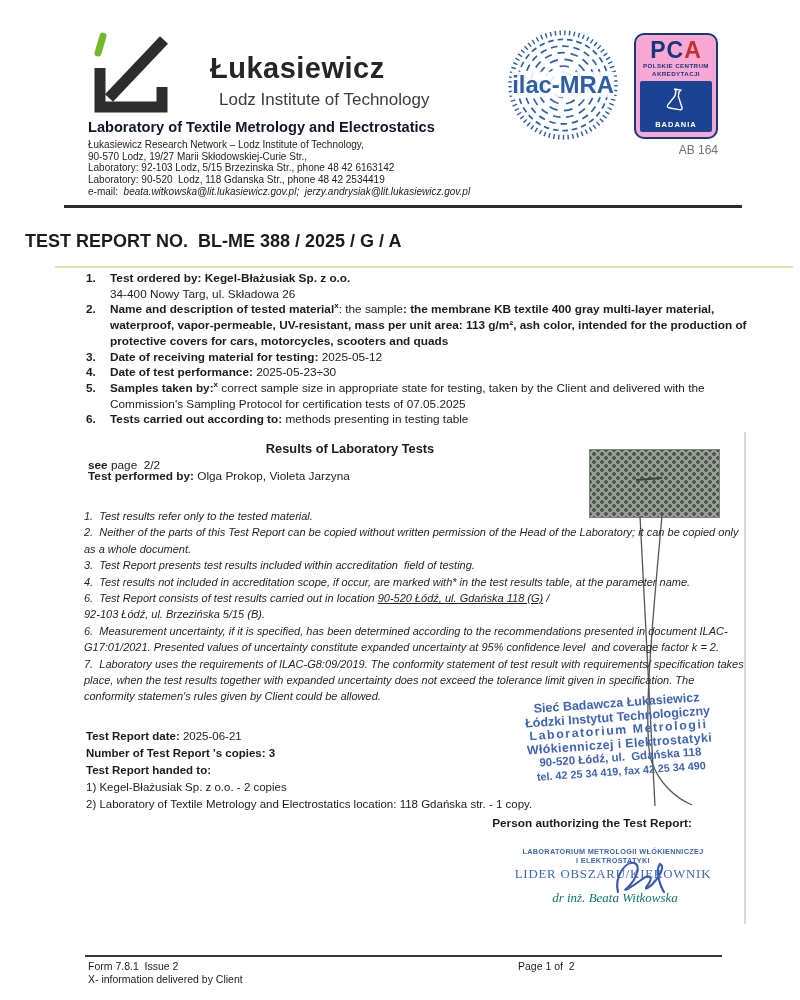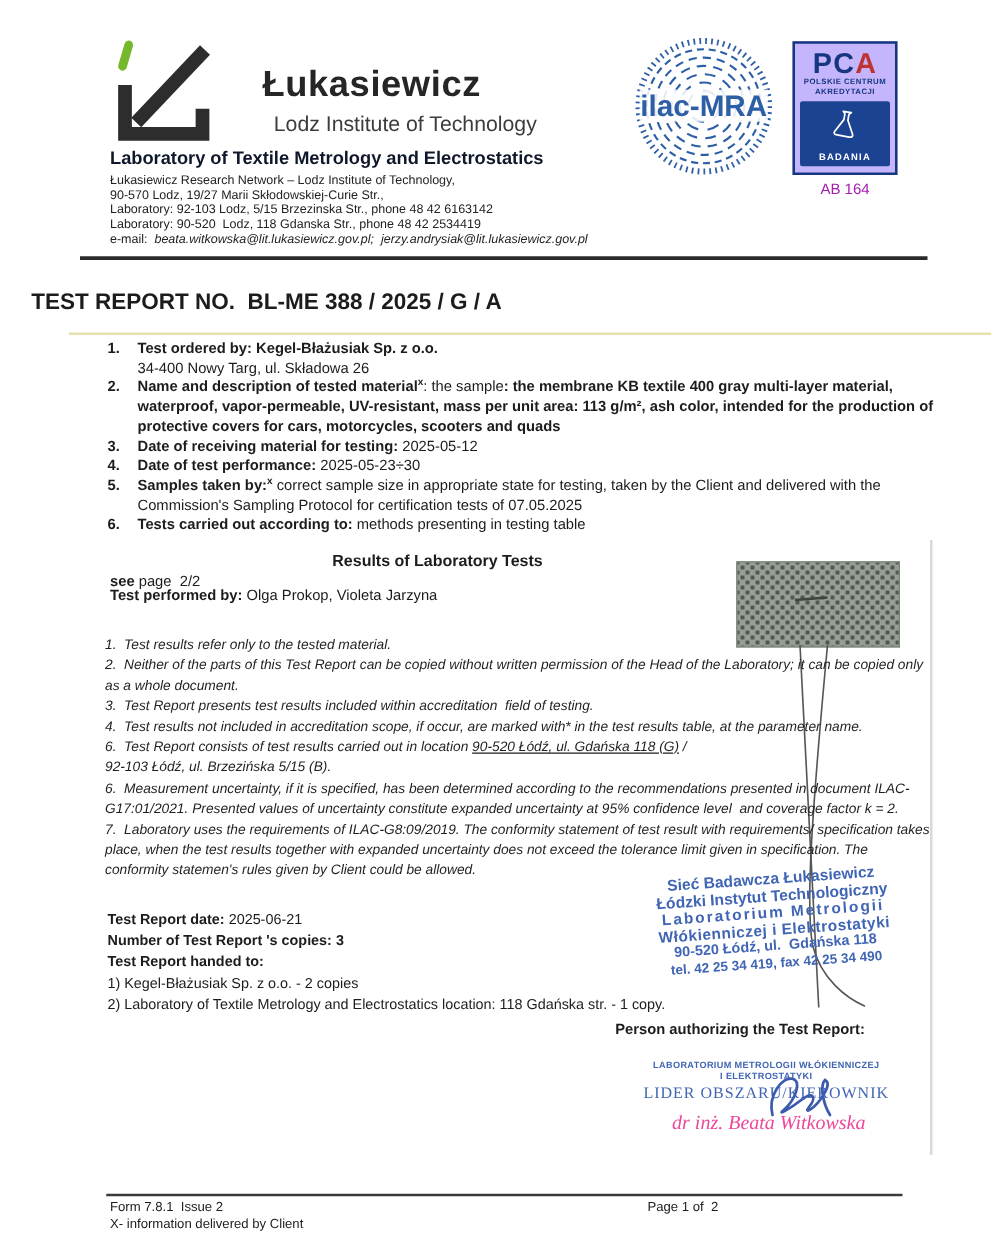--- a/index.html
+++ b/index.html
@@ -16,27 +16,27 @@
   #lab-name{left:88px;top:119px;font-size:14.6px;font-weight:700;color:#0f172a;}
   #addr{left:88px;top:139px;font-size:10px;line-height:11.6px;color:#222;}
   #addr div{white-space:pre;}
   #email-line{left:88px;top:186px;font-size:10px;color:#222;}
   #email-line .em{font-style:italic;}
   #header-rule{left:64px;top:205px;width:678px;height:3px;background:#2b2b2b;}
 
   
   #ilac{left:506px;top:28px;}
   #pca{left:634px;top:33px;width:84px;text-align:center;}
-  #pca-box{border:2.5px solid #16377e;border-radius:0;padding:3px 4px 5px 4px;background:#c4b5fd;}
+  #pca-box{border:2.5px solid #16377e;border-radius:10px;padding:3px 4px 5px 4px;background:#f9a8d4;}
   #pca-title{font-size:23px;font-weight:800;color:#16377e;line-height:24px;letter-spacing:1px;}
   #pca-title .red{color:#bf3430;}
   .pca-small{font-size:6.2px;font-weight:700;color:#16377e;letter-spacing:0.4px;line-height:7.5px;}
   #pca-blue{margin-top:4px;background:#1c4391;border-radius:2px;padding:6px 0 3px 0;}
   #pca-badania{color:#fff;font-size:7.5px;font-weight:700;letter-spacing:1px;margin-top:3px;}
-  #pca-number{margin-top:4px;font-size:12px;color:#a21caf;}
+  #pca-number{margin-top:4px;font-size:12px;color:#737373;text-align:right;}
 
   
   #title{left:25px;top:231px;width:650px;text-align:left;font-size:18px;font-weight:700;white-space:pre;}
   #yellow-line{left:55px;top:266px;width:738px;height:2px;background:#e8e2ae;}
 
   
   #items{left:86px;top:271px;width:662px;font-size:11.8px;line-height:15.7px;}
   .item{display:flex;}
   .inum{width:24px;font-weight:700;flex:none;}
   .ibody{flex:1;white-space:pre-wrap;}
@@ -70,22 +70,22 @@
   #addr-stamp .l6{font-size:10.8px;font-weight:600;white-space:pre;}
 
   
   #report-info{left:86px;top:728px;font-size:11.5px;line-height:16.9px;}
 
   
   #auth-heading{left:452px;top:816px;width:280px;text-align:center;font-size:11.8px;font-weight:700;}
   #auth-stamp{left:488px;top:847px;width:250px;text-align:center;color:#4065b4;}
   #auth-stamp .s1,#auth-stamp .s2{font-size:7.3px;font-weight:700;letter-spacing:0.3px;line-height:9px;}
   #auth-stamp .s3{font-family:"Liberation Serif",serif;font-size:12.8px;letter-spacing:0.8px;margin-top:2px;}
-  #signer{left:510px;top:890px;width:210px;text-align:center;color:#ec4899;
-          font-family:"Liberation Serif",serif;font-style:italic;font-size:16px;}
+  #signer{left:510px;top:890px;width:210px;text-align:center;color:#0f766e;
+          font-family:"Liberation Serif",serif;font-style:italic;font-size:13px;}
   #signature{left:612px;top:858px;}
 
   
   #footer-line{left:85px;top:955px;width:637px;height:2px;background:#3a3a3a;}
   #footer-form{left:88px;top:960px;font-size:10.5px;}
   #footer-page{left:518px;top:960px;font-size:10.5px;}
   #footer-note{left:88px;top:973px;font-size:10.5px;}
 </style>
 </head>
 <body>

